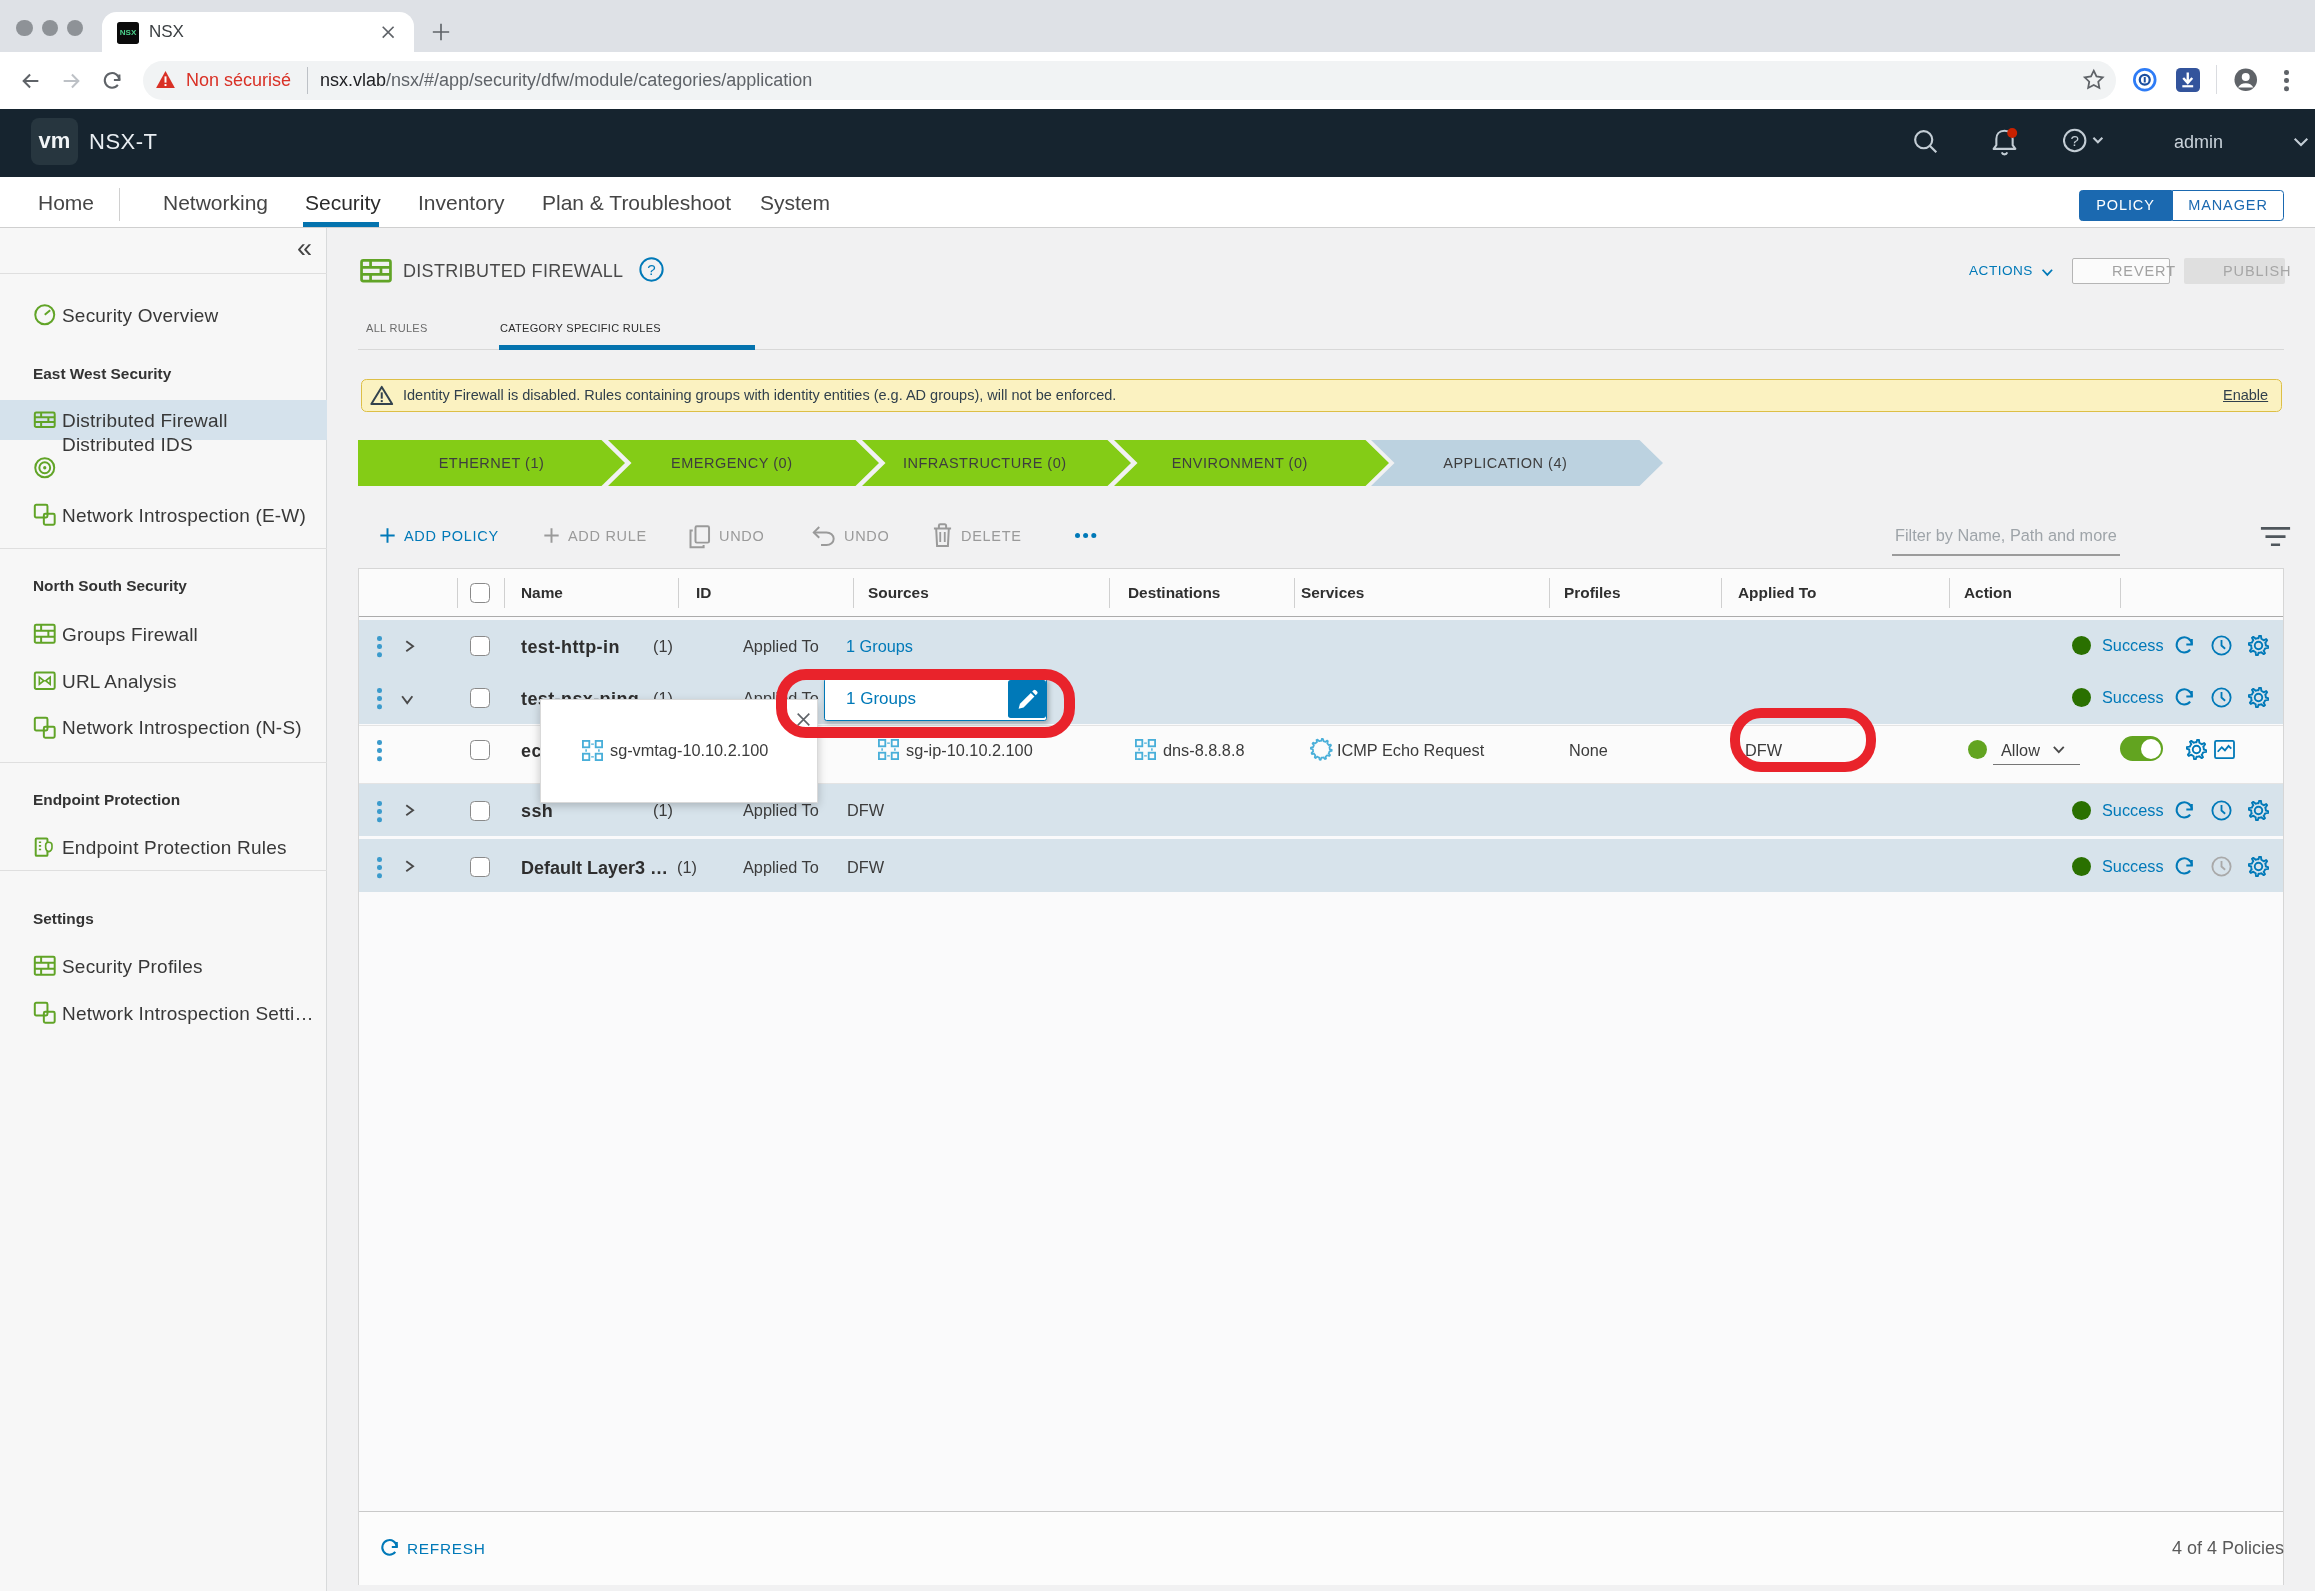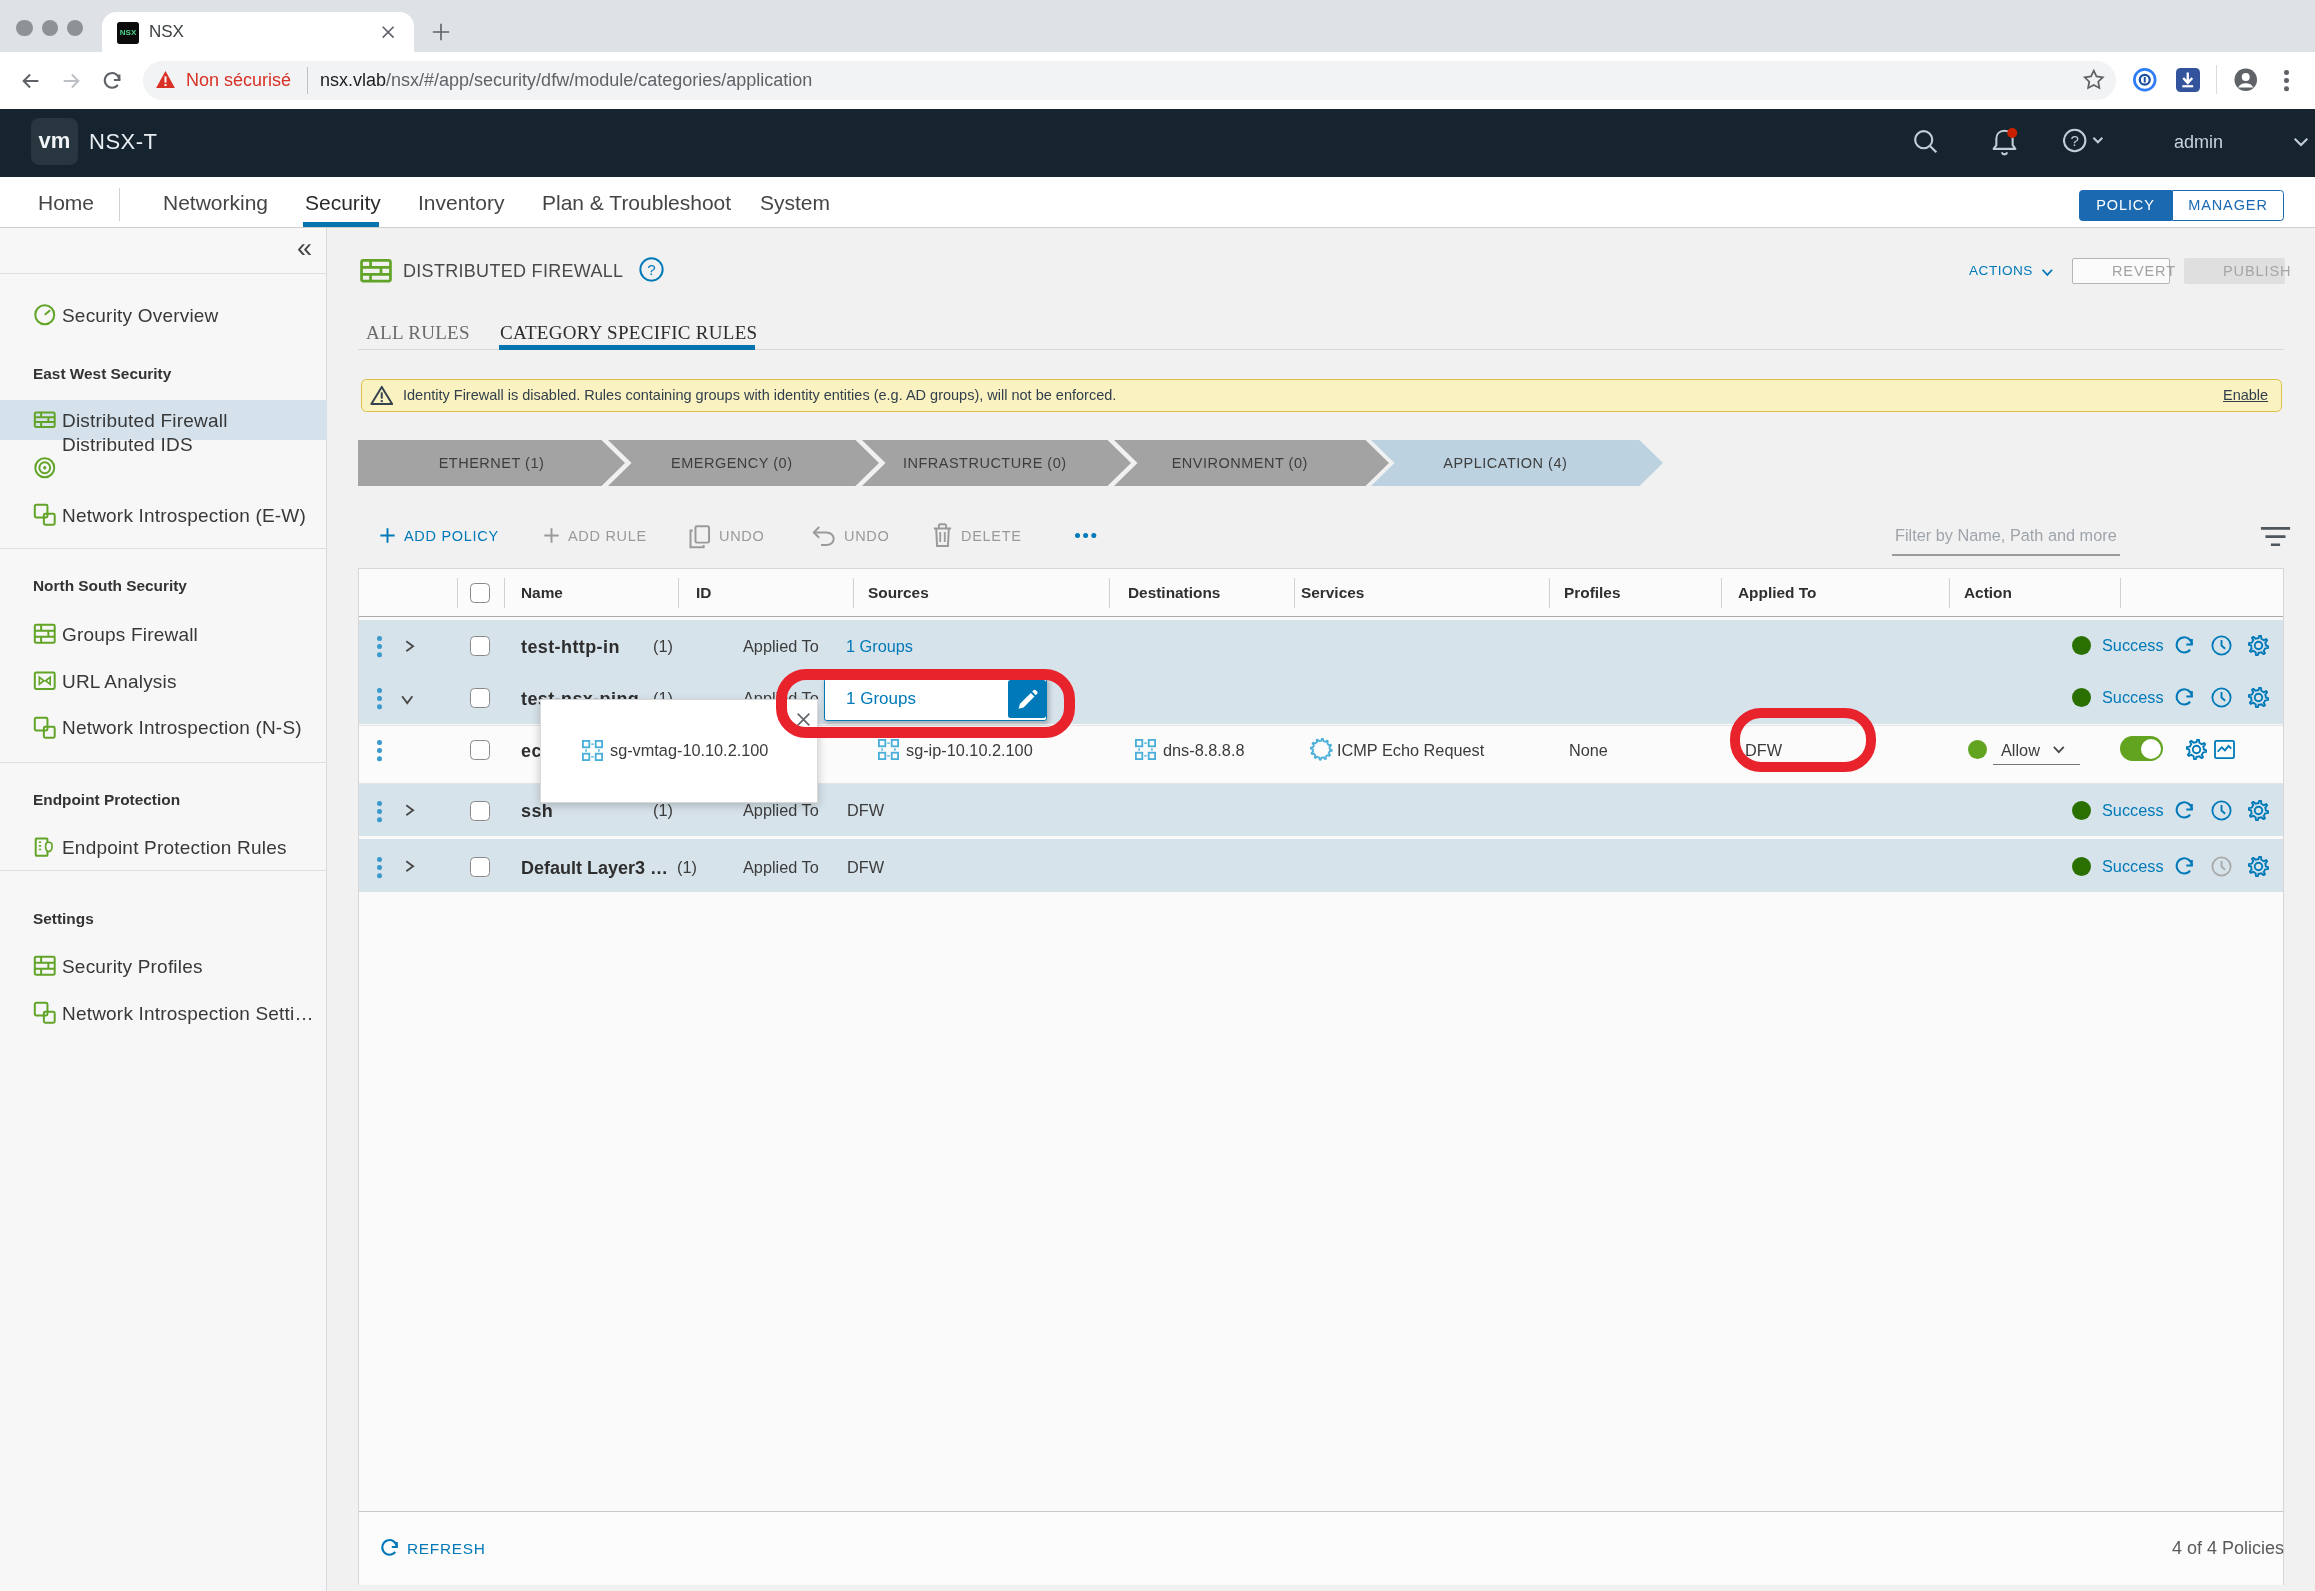--- a/index.html
+++ b/index.html
@@ -19,23 +19,23 @@
 .nav{left:0;top:177px;width:2316px;height:51px;background:#fff;border-bottom:0.9px solid #CFCFCF;}
 .navitem{font-size:21px;color:#454545;top:191px;}
 
 .sidebar{left:0;top:228px;width:327px;height:1363px;background:#F7F7F7;border-right:0.9px solid #D8DADB;}
 .sideitem{font-size:19px;color:#383838;letter-spacing:0.2px;}
 .sidehead{font-size:15.4px;font-weight:bold;color:#333;}
 .sdiv{left:0;width:327px;height:0.9px;background:#DFDFDF;}
 
 .ttl{font-size:18px;color:#4A4A4A;letter-spacing:0.3px;}
 .btn{border-radius:2px;font-size:14.5px;letter-spacing:0.9px;text-align:center;padding-left:39px;}
-.tabl{font-size:19px;letter-spacing:0.3px;font-family:Liberation Serif, serif;}
+.tabl{font-size:11px;letter-spacing:0.3px;}
 .chev{height:46px;top:440px;color:#3E3E3E;font-size:14.5px;letter-spacing:0.5px;}
-.chevgray{background:#a3a3a3;}
+.chevgray{background:#84cc16;}
 .tool{font-size:14.5px;letter-spacing:0.7px;color:#9A9A9A;}
 .toolblue{color:#0079B8;}
 
 .card{left:358px;top:568px;width:1926px;height:1017px;background:#FAFAFB;border:0.9px solid #D6D6D6;}
 .th{font-size:15.4px;font-weight:bold;color:#2F2F2F;top:584px;}
 .colsep{top:578px;width:0.9px;height:30px;background:#D0D0D0;}
 .row{left:359px;width:1924px;}
 .rowblue{background:#D7E3EB;}
 .cb{width:20px;height:20px;border:1.8px solid #8A8A8A;border-radius:4.5px;background:#fff;}
 .nm{font-size:18px;font-weight:bold;color:#2E2E2E;letter-spacing:0.4px;}

